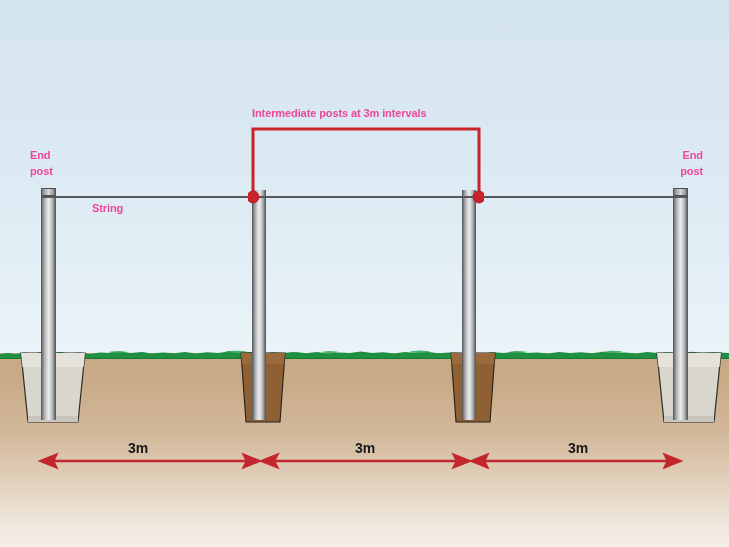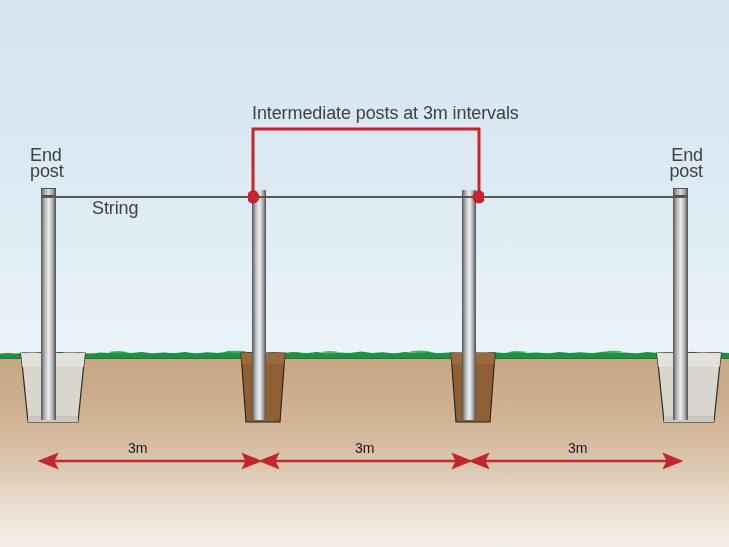--- a/index.html
+++ b/index.html
@@ -90,31 +90,31 @@
   }
   
   .string-line {
     position: absolute;
     height: 2px;
     background: #56585c;
   }
   
   .label {
     position: absolute;
-    color: #404040;
-    font-weight: normal;
-    font-size: 18px;
+    color: #ec4899;
+    font-weight: bold;
+    font-size: 11px;
     line-height: 16px;
     white-space: pre;
     letter-spacing: -0.1px;
   }
   .label-dim {
     position: absolute;
     color: #16181a;
-    font-weight: normal;
+    font-weight: bold;
     font-size: 14px;
     white-space: nowrap;
   }
   
   .bracket { position: absolute; }
   .bracket svg { display: block; }
   
   .dims { position: absolute; left: 0; top: 0; }
   .dims svg { display: block; }
 </style>

